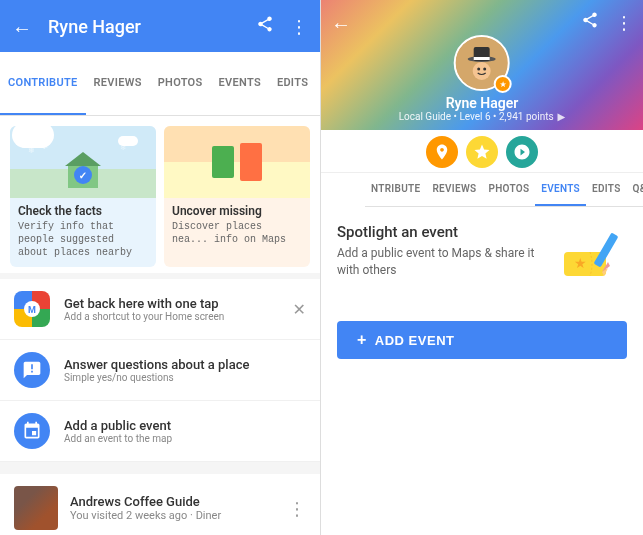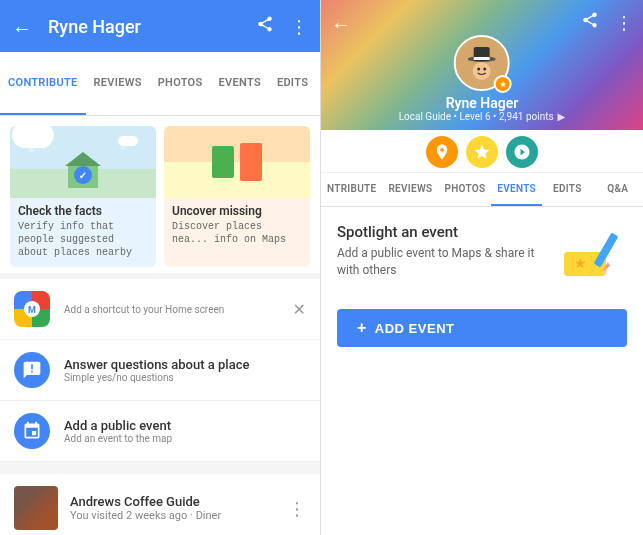--- a/index.html
+++ b/index.html
@@ -424,20 +424,21 @@
     .badge-orange { background: #ff9800; }
     .badge-yellow { background: #fdd835; }
     .badge-teal { background: #26a69a; }
 
     .right-tabs {
       display: flex;
       border-bottom: 1px solid #e0e0e0;
       background: #fff;
       flex-shrink: 0;
       overflow: hidden;
+      margin-left: 44px;
     }
     .right-tabs .rtab {
       font-size: 10px;
       font-weight: 600;
       color: #777;
       padding: 10px 6px;
       cursor: pointer;
       text-transform: uppercase;
       letter-spacing: 0.3px;
       flex: 1;
@@ -446,20 +447,21 @@
     .right-tabs .rtab.active {
       color: #4285f4;
       border-bottom: 2px solid #4285f4;
     }
 
     .right-content {
       padding: 16px;
       flex: 1;
       display: flex;
       flex-direction: column;
+      gap: 12px;
     }
     .event-header {
       display: flex;
       align-items: flex-start;
       justify-content: space-between;
     }
     .event-text-area {
       flex: 1;
     }
     .event-title {
@@ -579,20 +581,21 @@
         <svg width="36" height="36" viewBox="0 0 36 36">
           <rect x="0" y="0" width="18" height="18" fill="#4285f4"></rect>
           <rect x="18" y="0" width="18" height="18" fill="#ea4335"></rect>
           <rect x="0" y="18" width="18" height="18" fill="#fbbc04"></rect>
           <rect x="18" y="18" width="18" height="18" fill="#34a853"></rect>
           <circle cx="18" cy="18" r="8" fill="white"></circle>
           <text x="18" y="22" text-anchor="middle" fill="#4285f4" font-size="9" font-weight="bold">M</text>
         </svg>
       </div>
       <div class="action-text">
+        <div class="action-title">Get back here with one tap</div>
         <div class="action-sub">Add a shortcut to your Home screen</div>
       </div>
       <span class="close-x">✕</span>
     </div>
 
     <div class="action-item">
       <div class="action-icon-circle">
         <svg width="20" height="20" viewBox="0 0 24 24" fill="white">
           <path d="M20 2H4c-1.1 0-2 .9-2 2v18l4-4h14c1.1 0 2-.9 2-2V4c0-1.1-.9-2-2-2zm-7 9h-2V5h2v6zm0 4h-2v-2h2v2z"></path>
         </svg>

